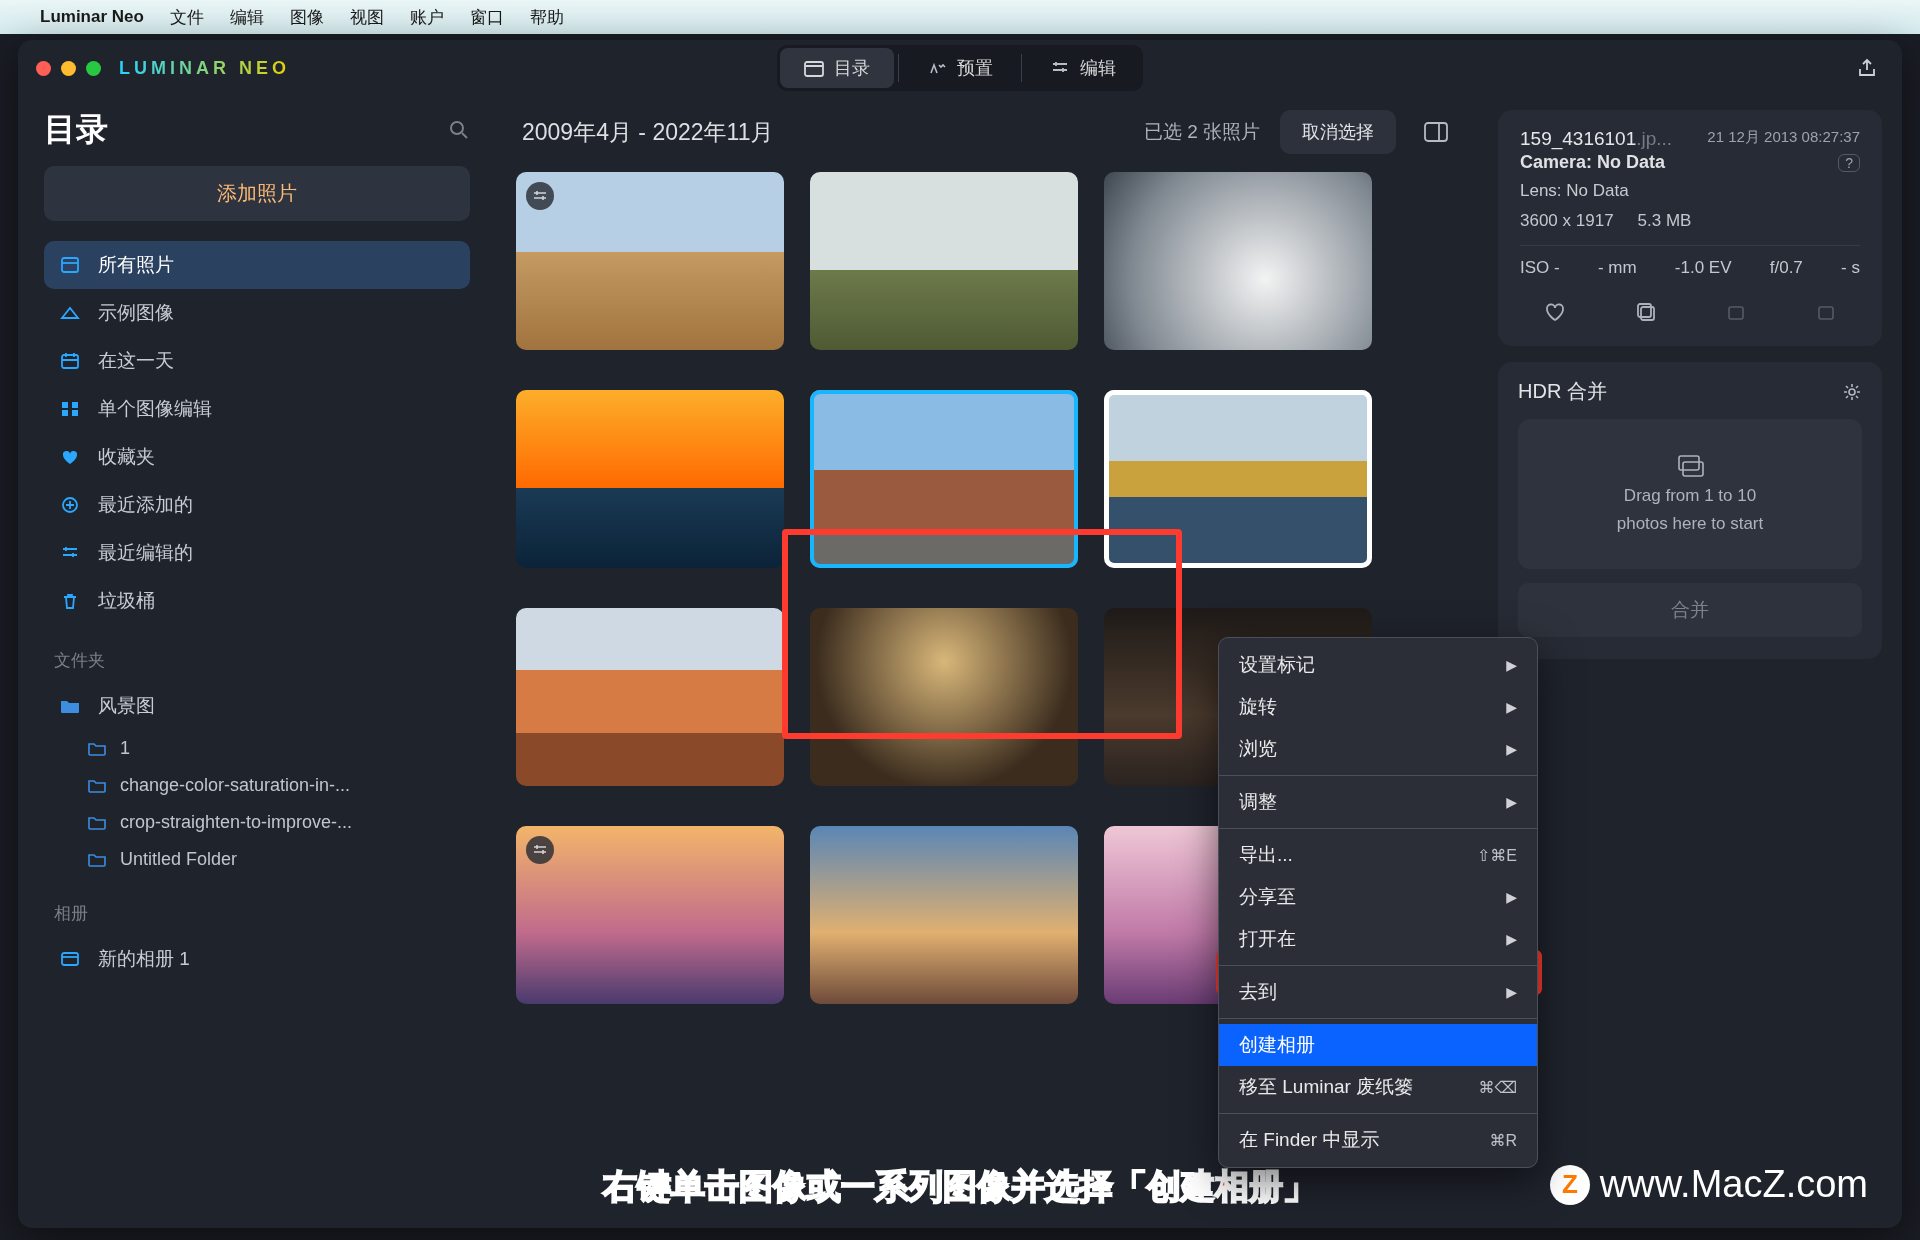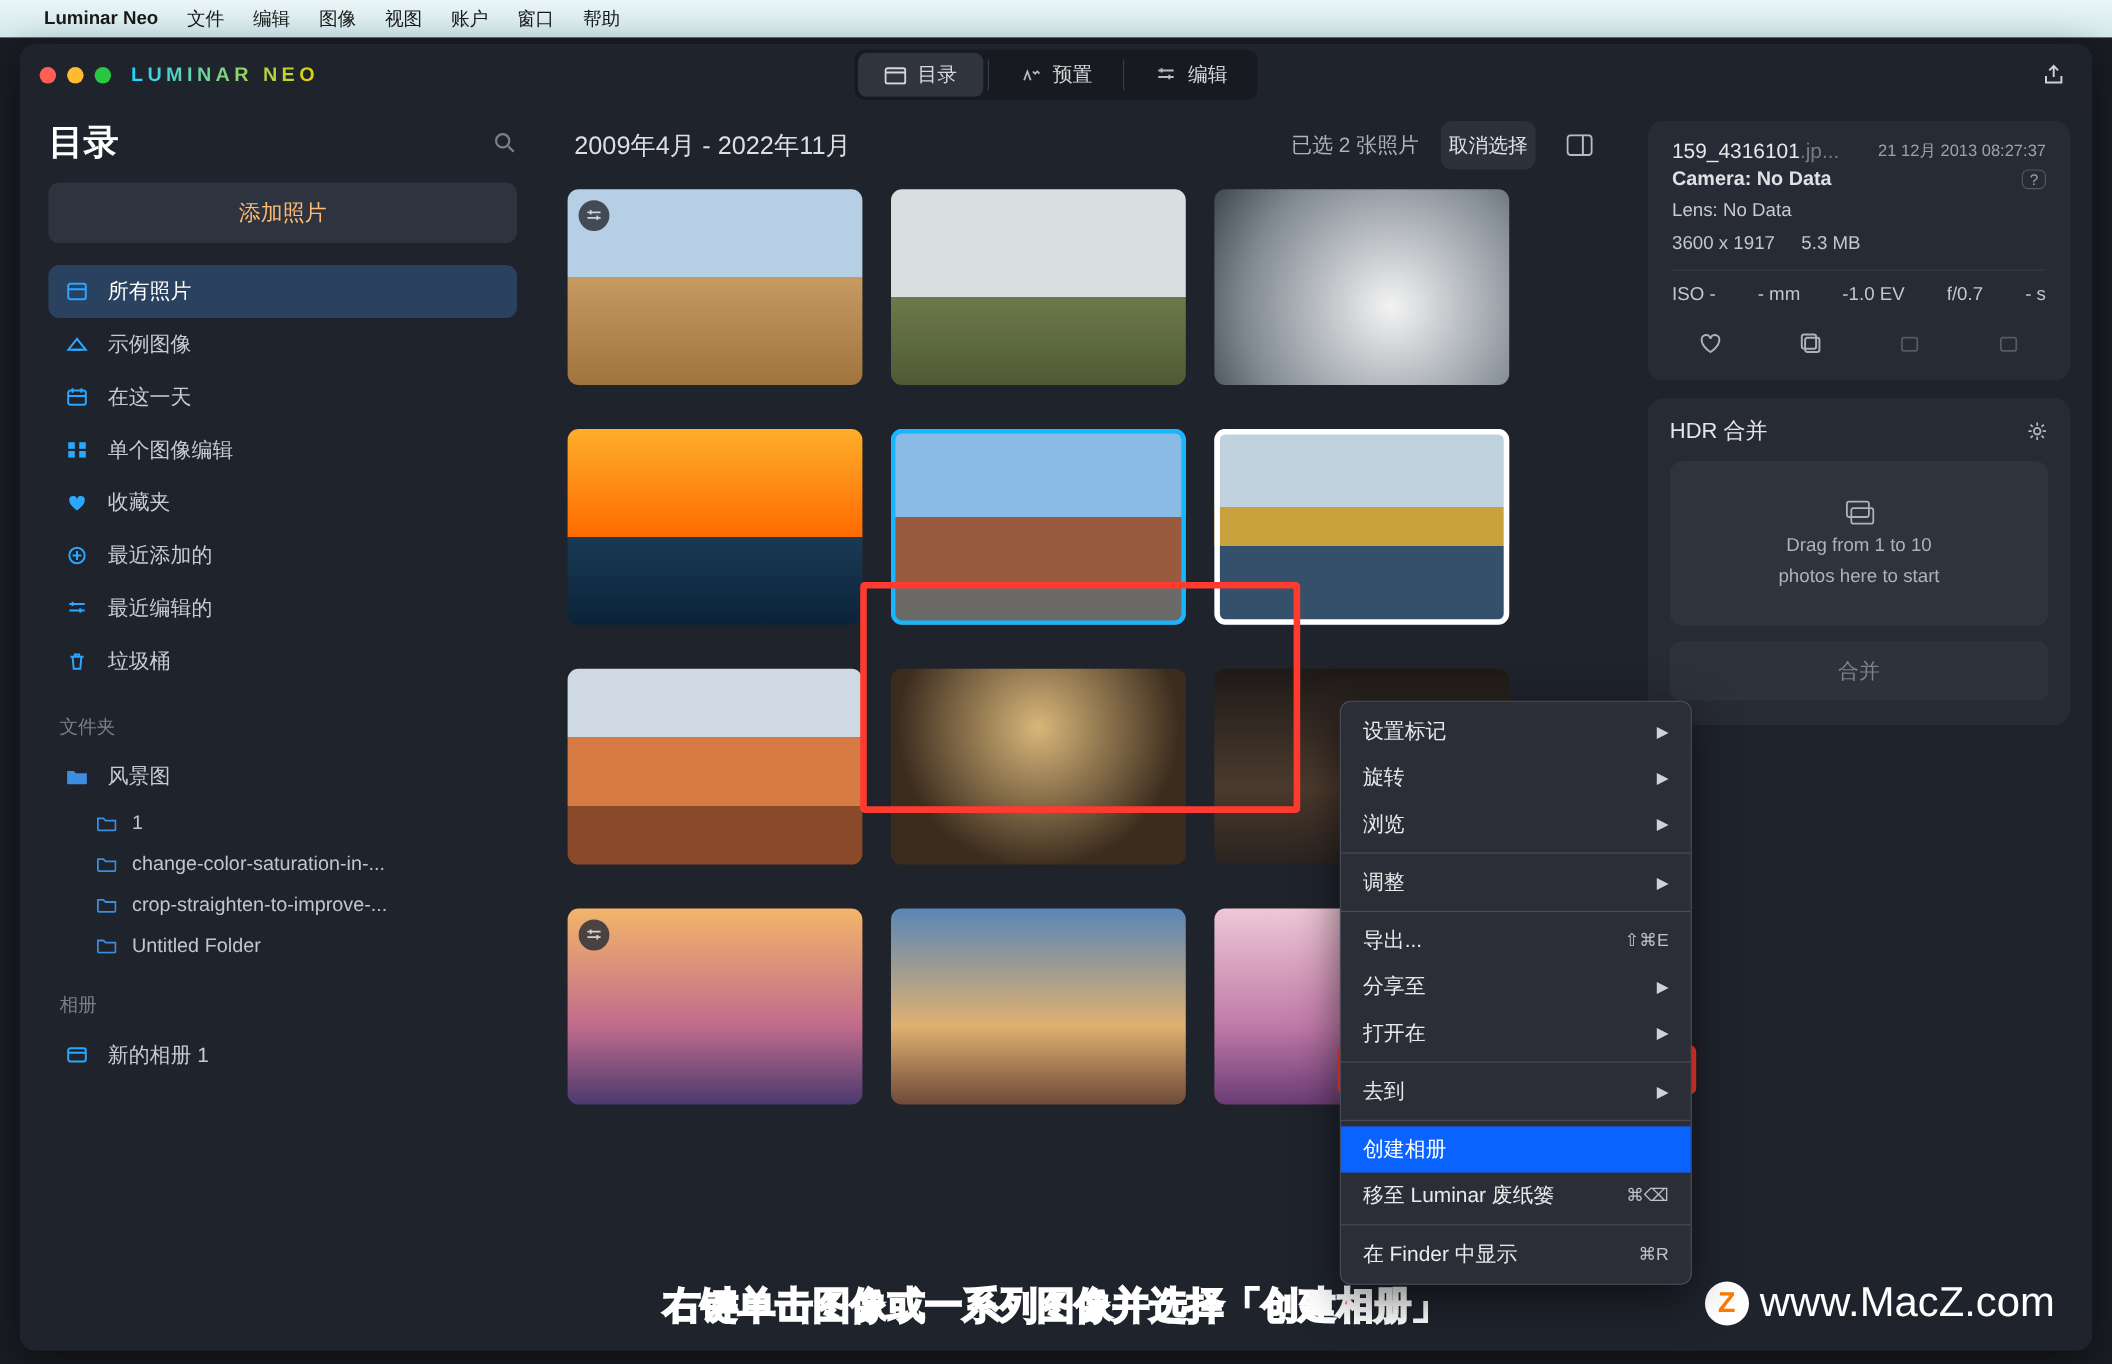--- a/index.html
+++ b/index.html
@@ -42,21 +42,21 @@
   .side-section { font-size:17px; color:#7b7f88; margin:24px 0 10px 10px; }
   .side-sub { padding-left: 44px; display:flex; align-items:center; gap:14px; font-size:18px; color:#c2c5cc; padding-top:8px; padding-bottom:8px; cursor:pointer;}
   .side-sub .fic { color:#3d8de0; }
 
   
   .main { flex:1; display:flex; flex-direction:column; padding: 6px 20px 0 20px; min-width:0;}
   .main-head { display:flex; align-items:center; gap:20px; padding:8px 6px 18px 6px;}
   .date-range { font-size:23px; color:#dedfe3; white-space:nowrap;}
   .spacer { flex:1;}
   .sel-info { font-size:19px; color:#aeb2bb;}
-  .deselect { background:#2d313c; color:#e0e1e5; border:none; padding:10px 7px; border-radius:10px; font-size:18px; cursor:pointer;}
+  .deselect { background:#2d313c; color:#e0e1e5; border:none; padding:10px 22px; border-radius:10px; font-size:18px; cursor:pointer;}
   .layout-toggle { width:40px; height:40px; display:flex; align-items:center; justify-content:center; border-radius:10px; color:#b6bac3; cursor:pointer;}
 
   .grid { display:grid; grid-template-columns: repeat(3, 268px); gap: 40px 26px; align-content:start; justify-content:start; padding-bottom:40px;}
   .thumb { width:268px; height:178px; border-radius:10px; position:relative; background-size:cover; background-position:center; cursor:pointer;}
   .thumb .adj-badge { position:absolute; top:10px; left:10px; width:28px; height:28px; border-radius:50%; background:rgba(40,44,54,.82); display:flex; align-items:center; justify-content:center;}
   .thumb.selected::after { content:""; position:absolute; inset:0; border:4px solid #18b6ff; border-radius:10px;}
   .thumb.white::before { content:""; position:absolute; inset:0; border:5px solid #fff; border-radius:10px;}
 
   .sel-box { position:absolute; border:6px solid #ff3b30; border-radius:4px; pointer-events:none;}
 

